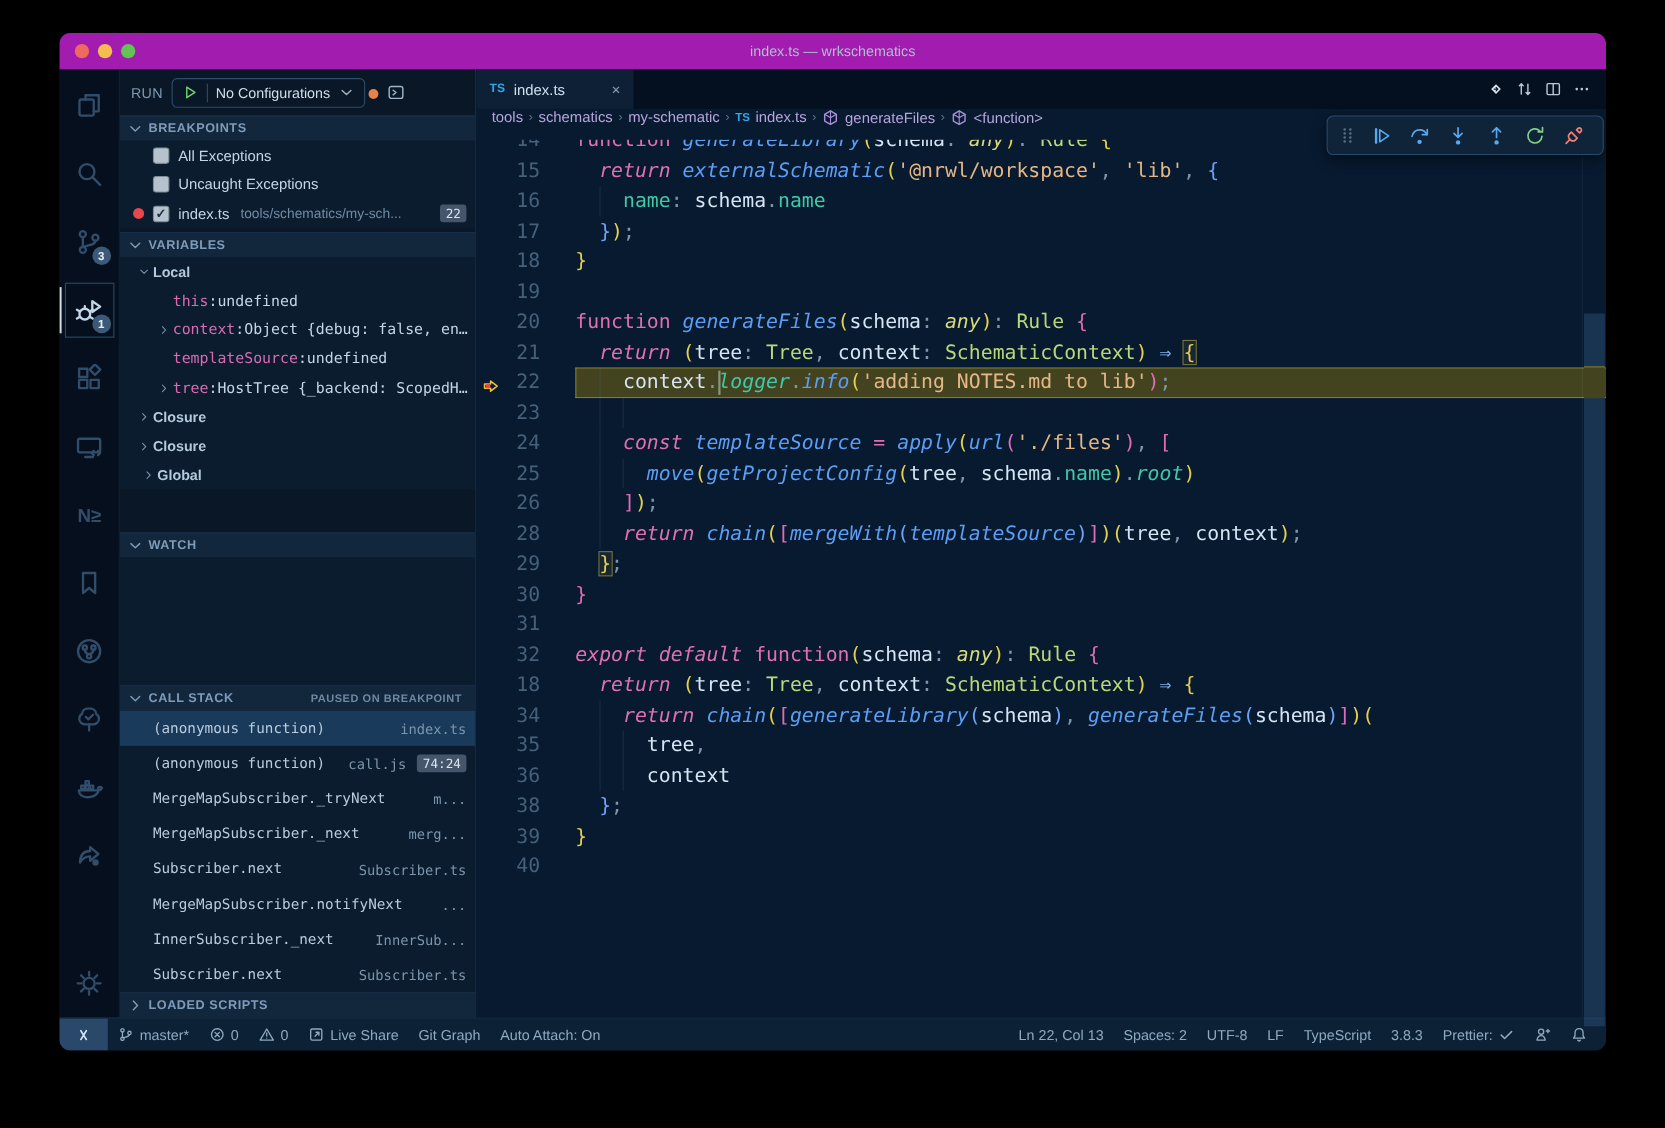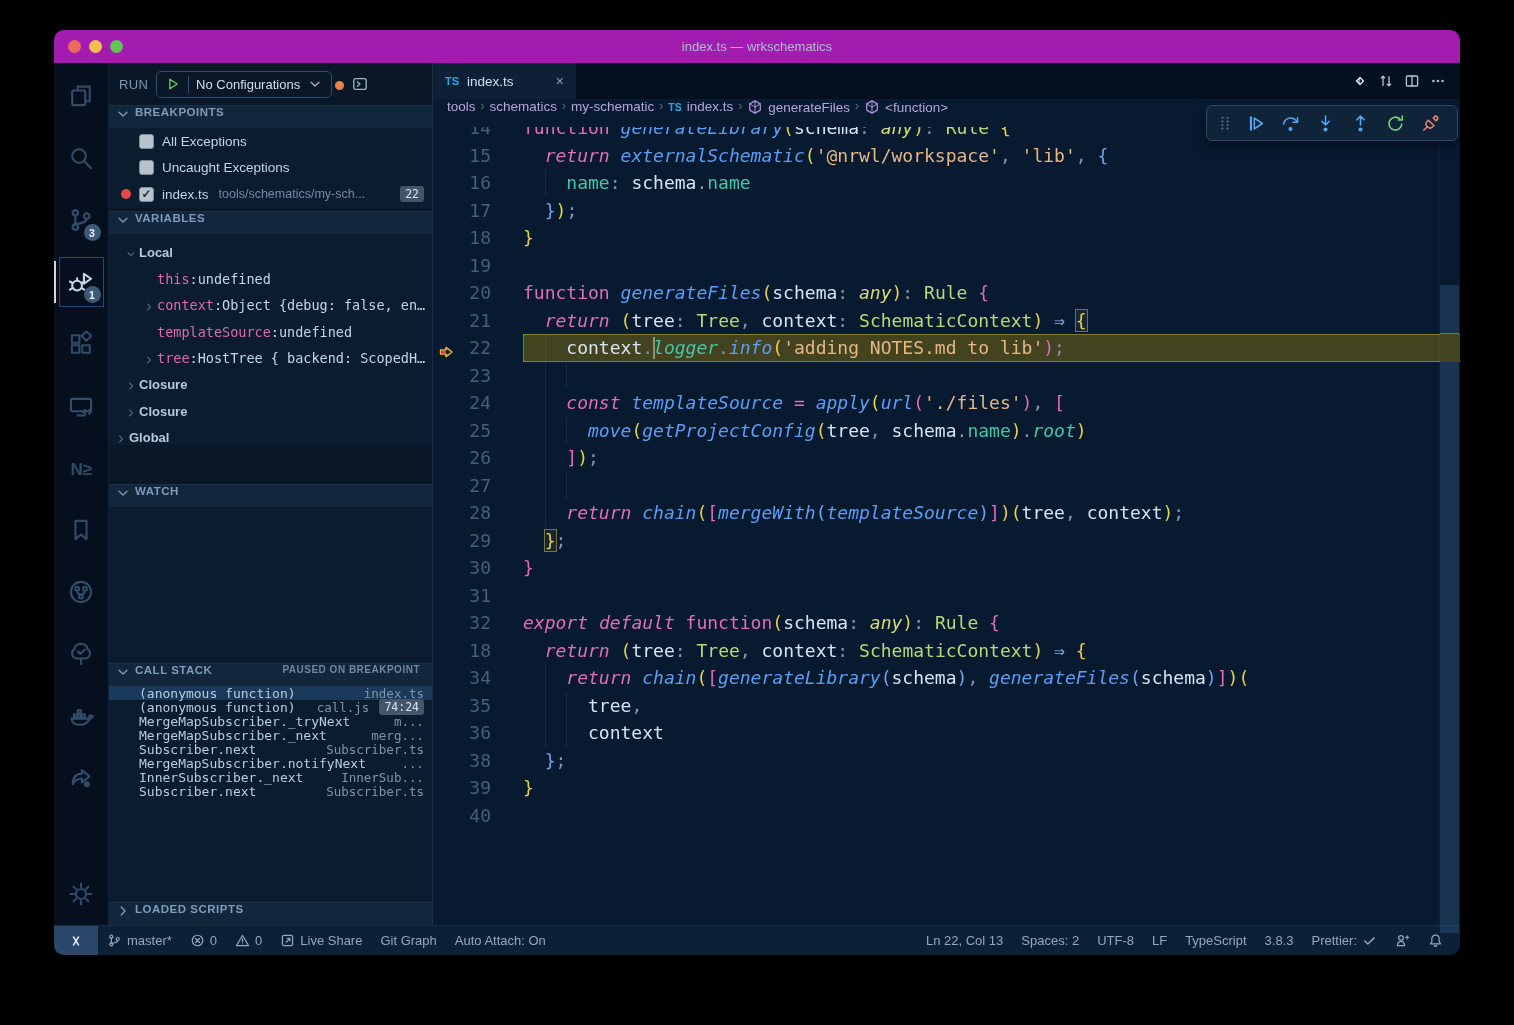--- a/index.html
+++ b/index.html
@@ -39,42 +39,42 @@
   .run-config { height:27px; border:1px solid #2d4c6e; border-radius:5px; display:flex;
                 align-items:center; padding:0 8px; gap:7px; cursor:pointer; }
   .run-config .sep { width:1px; height:17px; background:#2d4c6e; }
   .run-config-label { color:#d0deec; font-size:13px; }
   .icon svg { display:block; }
   .gear-wrap { position:relative; color:#9fb5c8; cursor:pointer; }
   .gear-dot { position:absolute; right:-4px; top:-3px; width:9px; height:9px;
               border-radius:50%; background:#e8824a; }
   .console-btn { color:#9fb5c8; cursor:pointer; margin-left:4px; }
   .sec-header { height:23px; background:#12263c; border-top:1px solid #1a3049;
-                display:flex; align-items:flex-start; padding:0 6px; gap:4px; flex:0 0 23px;
+                display:flex; align-items:center; padding:0 6px; gap:4px; flex:0 0 23px;
                 color:#7e9cba; font-size:11.5px; font-weight:bold; letter-spacing:.5px; cursor:pointer;}
   .sec-header .chev { color:#7e9cba; }
   .sec-status { margin-left:auto; font-size:10px; color:#6d89a3; font-weight:bold; padding-right:6px;}
   .sec-body { background:#0c1c2f; }
   .bp-row { height:26.5px; display:flex; align-items:center; padding-left:12px; gap:8px; cursor:pointer;}
   .bp-dot { width:10px; height:10px; border-radius:50%; background:#e5484d; flex:0 0 10px;}
   .bp-dot.empty { background:transparent; }
   .checkbox { width:15px; height:15px; border-radius:3px; background:#b6c3ce; border:1px solid #7f8d99;
               display:flex; align-items:center; justify-content:center; font-size:12px;
               color:#22303e; font-weight:bold; flex:0 0 15px; }
   .bp-label { color:#c2d6e6; font-size:13.5px; }
   .bp-detail { color:#708ba3; font-size:12.5px; margin-left:2px; white-space:nowrap; overflow:hidden;}
   .badge { background:#45566a; color:#dae4ee; font-size:11.5px; border-radius:3px;
            padding:1px 5px; font-family:"DejaVu Sans Mono", monospace; margin-left:auto; margin-right:8px;}
-  .var-row { height:26.4px; display:flex; align-items:flex-end; cursor:pointer;
+  .var-row { height:26.4px; display:flex; align-items:center; cursor:pointer;
              font-family:"DejaVu Sans Mono", monospace; font-size:13.5px; white-space:nowrap; overflow:hidden;}
   .var-row .chev { color:#7e95ac; width:14px; flex:0 0 14px; }
   .var-scope { font-family:"Liberation Sans", sans-serif; font-weight:bold; color:#b4c9db; font-size:13px;}
   .var-name { color:#d96bb1; }
   .var-value { color:#c2d6e6; }
-  .cs-row { height:14px; display:flex; align-items:center; padding:0 8px 0 30px;
+  .cs-row { height:32px; display:flex; align-items:center; padding:0 8px 0 30px;
             font-family:"DejaVu Sans Mono", monospace; font-size:13px; cursor:pointer; }
   .cs-row.selected { background:#1a3a5c; }
   .cs-fn { color:#b9cbdc; white-space:nowrap; }
   .cs-file { margin-left:auto; color:#7c95aa; font-size:12.5px; white-space:nowrap; padding-left:10px;}
   .cs-row .badge { margin-left:10px; margin-right:0; }
   .spacer { background:#0a1726; }
   
   .editor-pane { flex:1; display:flex; flex-direction:column; position:relative; min-width:0;
                  background:#081a30; }
   .tabbar { height:36px; background:#04101f; display:flex; align-items:stretch; flex:0 0 36px; }
@@ -390,21 +390,21 @@
             <span class="var-scope">Closure</span>
           </div>
           <div class="var-row" style="padding-left: 16px;">
             <span class="chev icon">
               <svg viewBox="0 0 16 16" width="12" height="12" fill="none" stroke="currentColor" stroke-width="1.3" stroke-linecap="round" stroke-linejoin="round">
                 <path d="M6.2 4l3.8 4-3.8 4"></path>
               </svg>
             </span>
             <span class="var-scope">Closure</span>
           </div>
-          <div class="var-row" style="padding-left: 6px;">
+          <div class="var-row" style="padding-left: 20px;">
             <span class="chev icon">
               <svg viewBox="0 0 16 16" width="12" height="12" fill="none" stroke="currentColor" stroke-width="1.3" stroke-linecap="round" stroke-linejoin="round">
                 <path d="M6.2 4l3.8 4-3.8 4"></path>
               </svg>
             </span>
             <span class="var-scope">Global</span>
           </div>
         </div>
 
       <div class="spacer" style="flex:0 0 39px"></div>
@@ -626,26 +626,20 @@
               <div class="gutter">
                 <span class="ln">25</span>
               </div>
               <div class="code-text"><span class="guide" style="left: calc(2ch);"></span><span class="guide" style="left: calc(4ch);"></span><span class="tk-d">      </span><span class="tk-f">move</span><span class="tk-b1">(</span><span class="tk-f">getProjectConfig</span><span class="tk-b1">(</span><span class="tk-d">tree</span><span class="tk-pu">, </span><span class="tk-d">schema</span><span class="tk-pu">.</span><span class="tk-pr">name</span><span class="tk-b1">)</span><span class="tk-pu">.</span><span class="tk-pri">root</span><span class="tk-b1">)</span></div>
             </div>
             <div class="code-line">
               <div class="gutter">
                 <span class="ln">26</span>
               </div>
               <div class="code-text"><span class="guide" style="left: calc(2ch);"></span><span class="tk-d">    </span><span class="tk-b2">]</span><span class="tk-b1">)</span><span class="tk-pu">;</span></div>
-            </div>
-            <div class="code-line">
-              <div class="gutter">
-                <span class="ln">27</span>
-              </div>
-              <div class="code-text"><span class="guide" style="left: calc(2ch);"></span><span class="guide" style="left: calc(4ch);"></span></div>
             </div>
             <div class="code-line">
               <div class="gutter">
                 <span class="ln">28</span>
               </div>
               <div class="code-text"><span class="guide" style="left: calc(2ch);"></span><span class="tk-d">    </span><span class="tk-ki">return</span><span class="tk-d"> </span><span class="tk-f">chain</span><span class="tk-b1">(</span><span class="tk-b2">[</span><span class="tk-f">mergeWith</span><span class="tk-b3">(</span><span class="tk-f">templateSource</span><span class="tk-b3">)</span><span class="tk-b2">]</span><span class="tk-b1">)</span><span class="tk-b1">(</span><span class="tk-d">tree</span><span class="tk-pu">, </span><span class="tk-d">context</span><span class="tk-b1">)</span><span class="tk-pu">;</span></div>
             </div>
             <div class="code-line">
               <div class="gutter">
                 <span class="ln">29</span>

